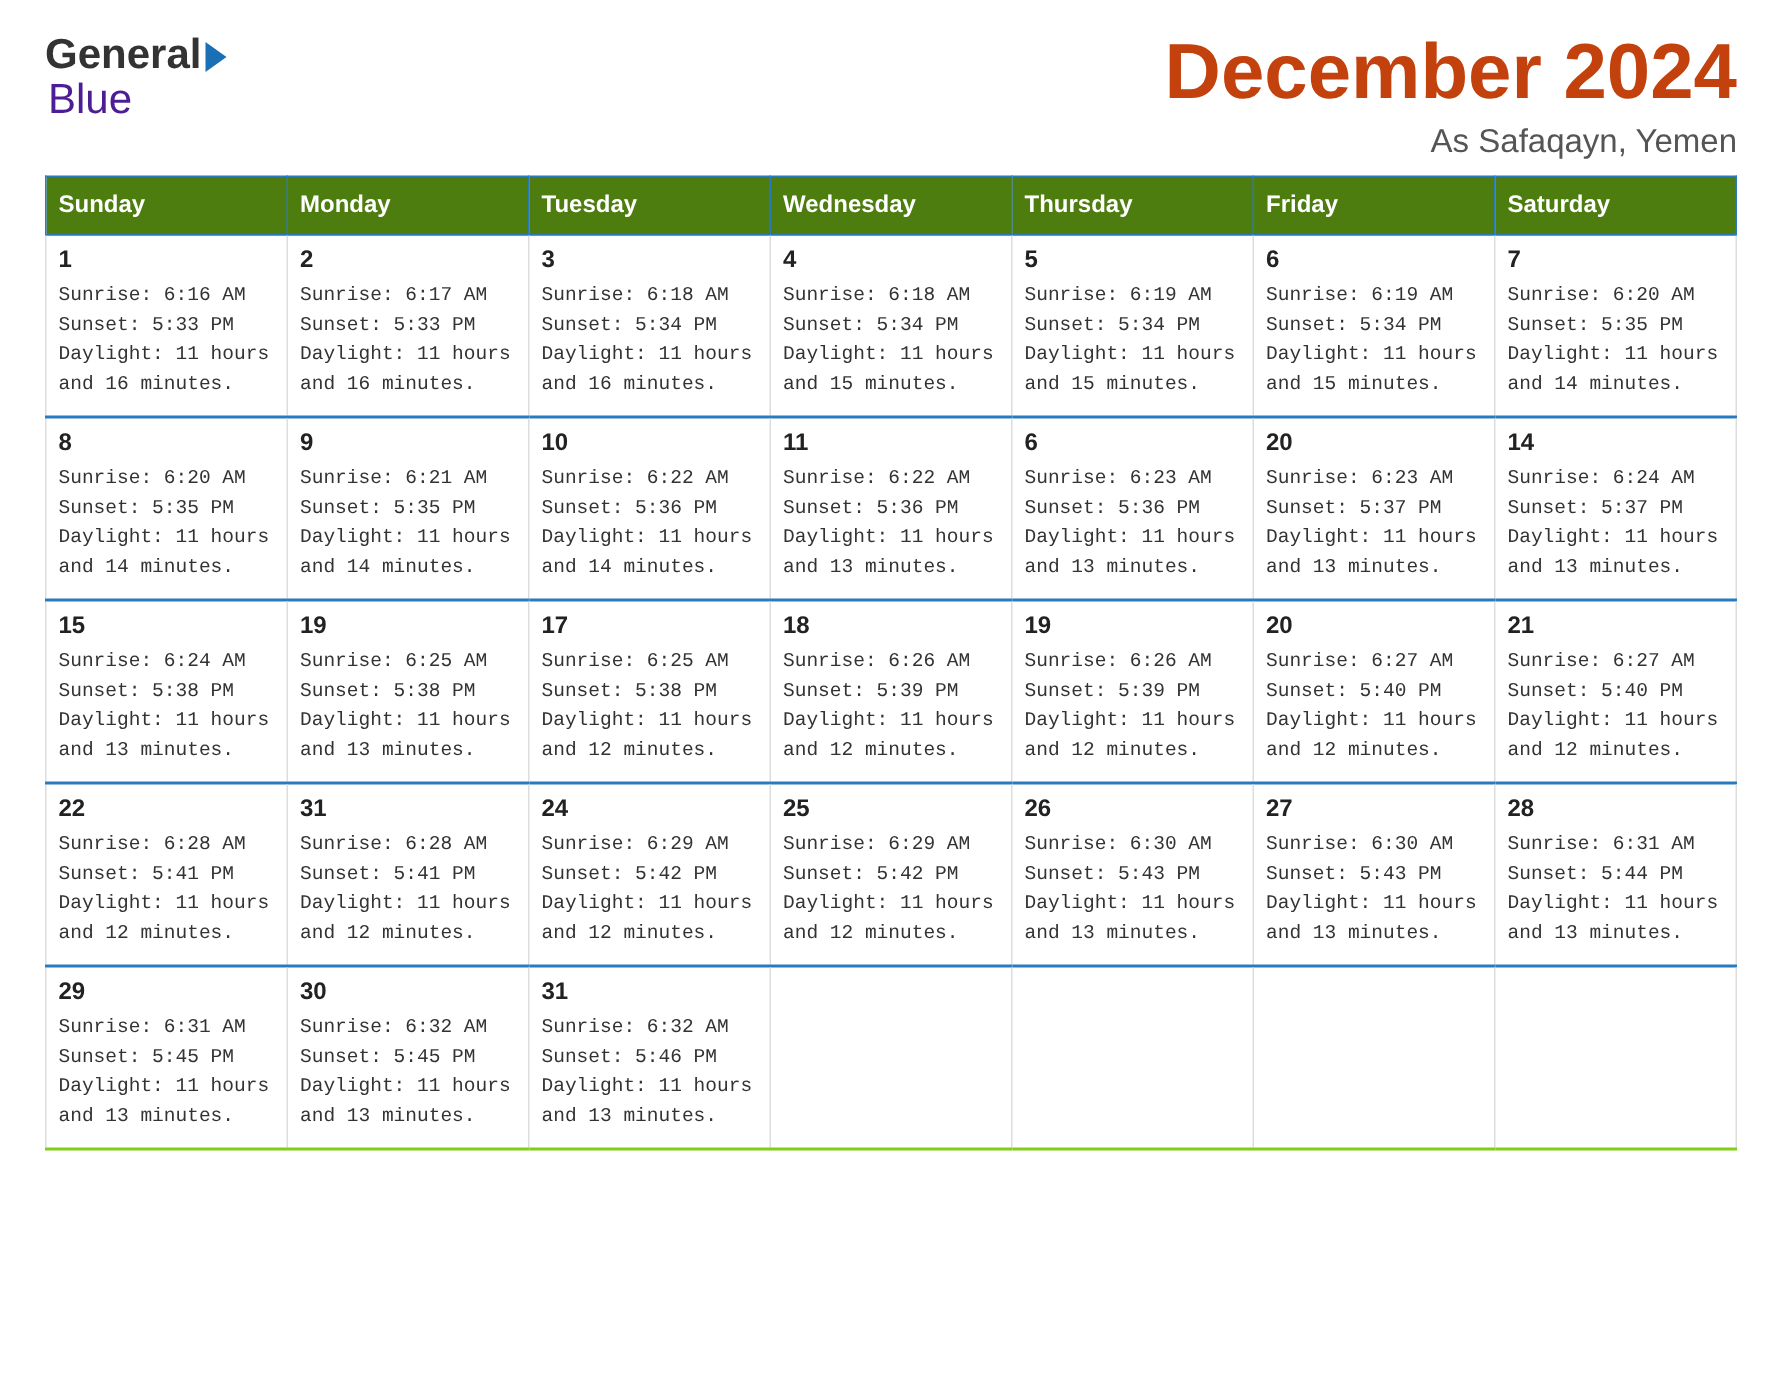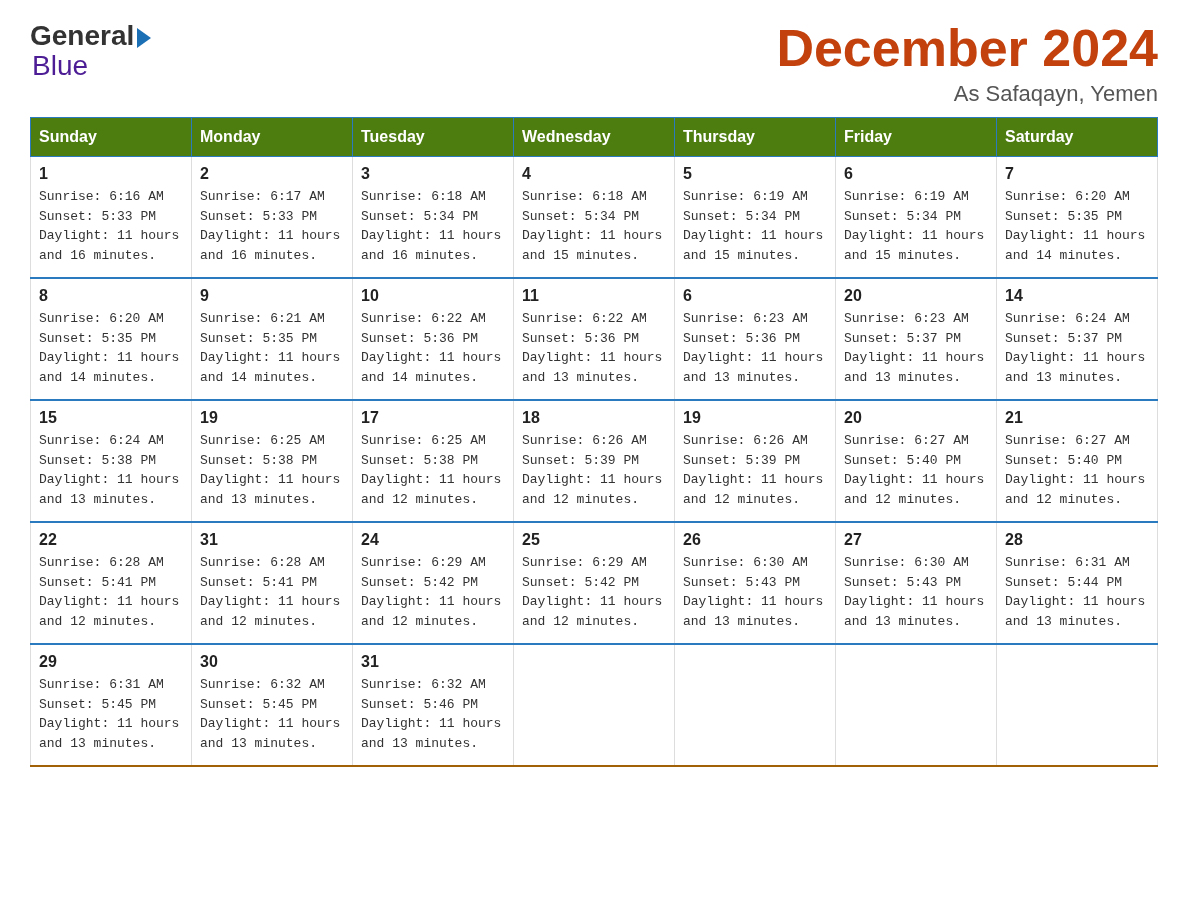--- a/index.html
+++ b/index.html
@@ -78,21 +78,21 @@
     .calendar-table td {
       vertical-align: top;
       padding: 8px 8px 12px 8px;
       border-bottom: 2px solid #2a7abf;
       border-left: 1px solid #ddd;
       border-right: 1px solid #ddd;
       width: 14.28%;
       min-height: 110px;
     }
     .calendar-table tr:last-child td {
-      border-bottom: 2px solid #a16207;
+      border-bottom: 2px solid #84cc16;
       border-radius: 17px;
     }
     .day-number {
       font-size: 16px;
       font-weight: bold;
       color: #222;
       margin-bottom: 4px;
       display: block;
     }
     .day-info {

